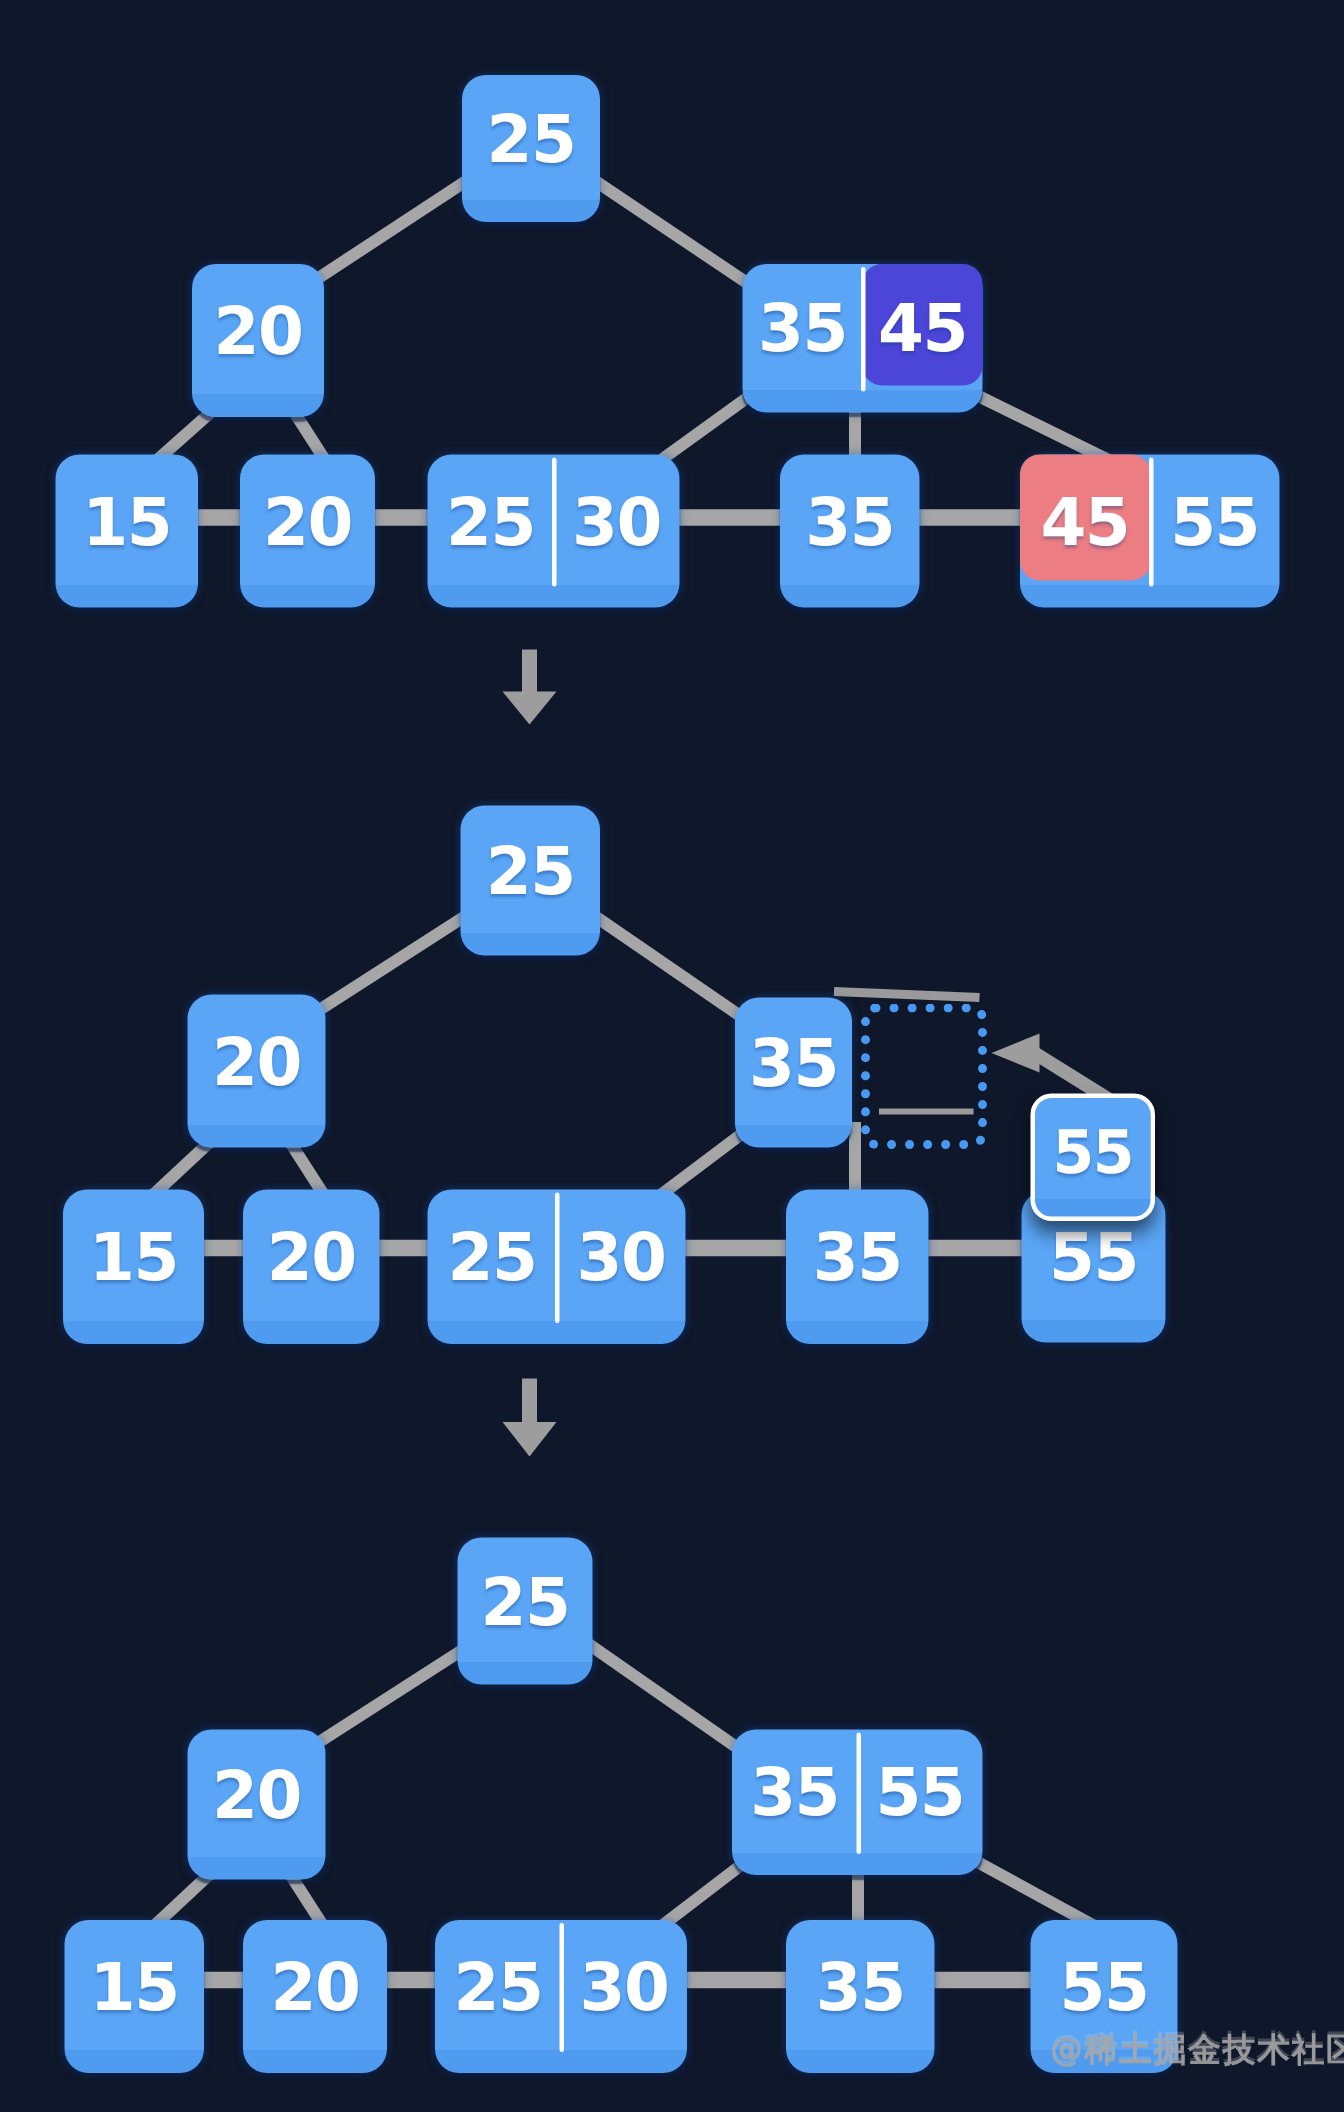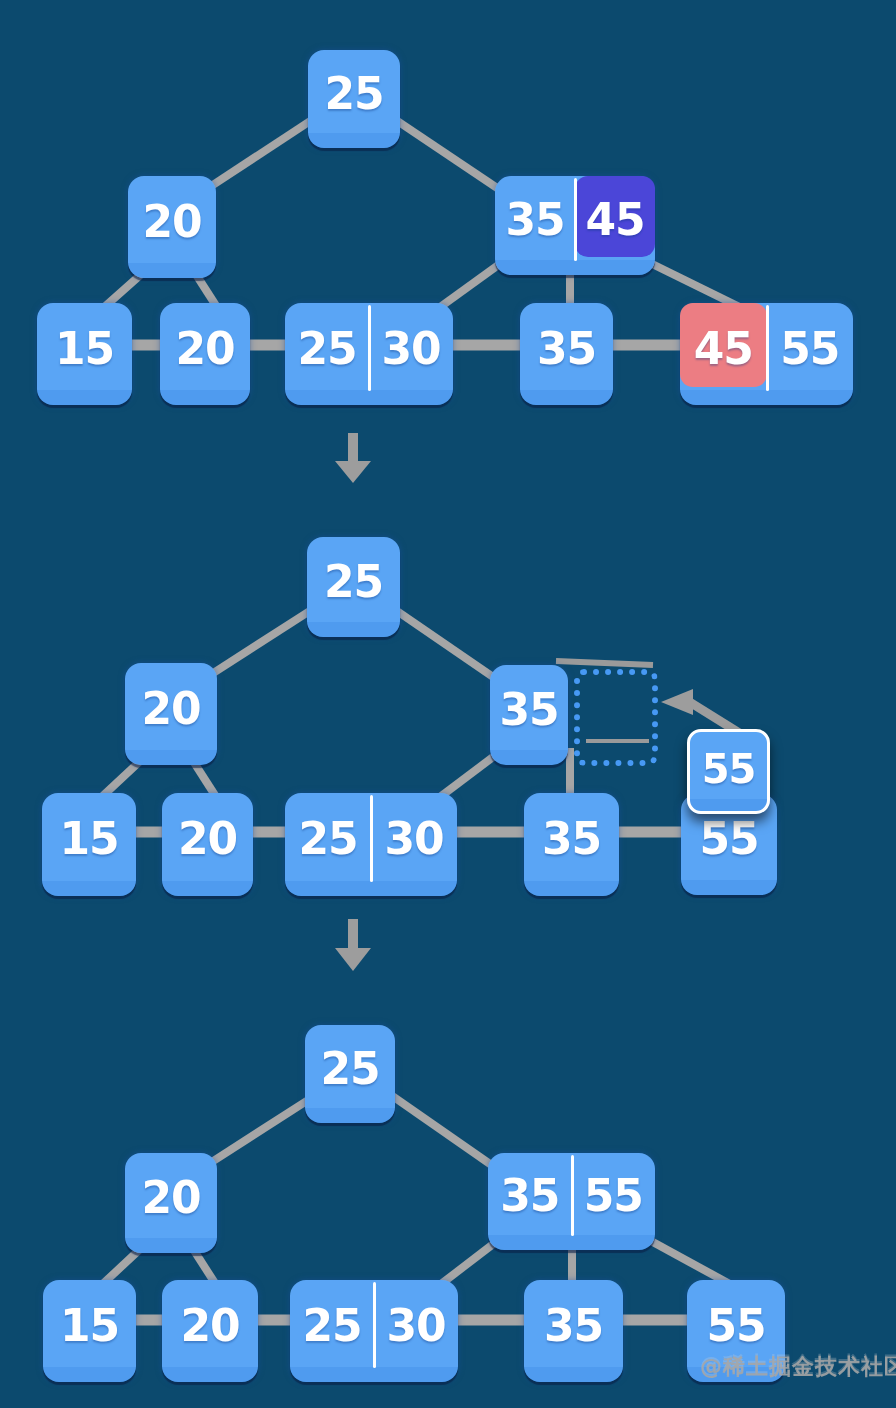--- a/index.html
+++ b/index.html
@@ -1,17 +1,17 @@
 <!DOCTYPE html>
 <html><head>
 <meta charset="utf-8">
 <style>
   html,body{margin:0;padding:0;background:#000;}
   .stage{
-    position:relative;width:896px;height:1408px;background:#0c4a6e;overflow:hidden;
+    position:relative;width:896px;height:1408px;background:#0f172a;overflow:hidden;
     font-family:"DejaVu Sans","Liberation Sans",sans-serif;
   }
   .edges-layer{position:absolute;left:0;top:0;z-index:0;}
   .node{
     position:absolute;display:flex;border-radius:16px;z-index:2;
     box-shadow:0 3px 1px rgba(8,25,60,.55), 0 0 6px rgba(25,80,170,.5);
   }
   .cell{flex:1;position:relative;display:flex;align-items:center;justify-content:center;}
   .cell-highlight{position:absolute;left:0;right:0;top:0;bottom:18%;border-radius:13px;z-index:1;}
   .cell-label{

